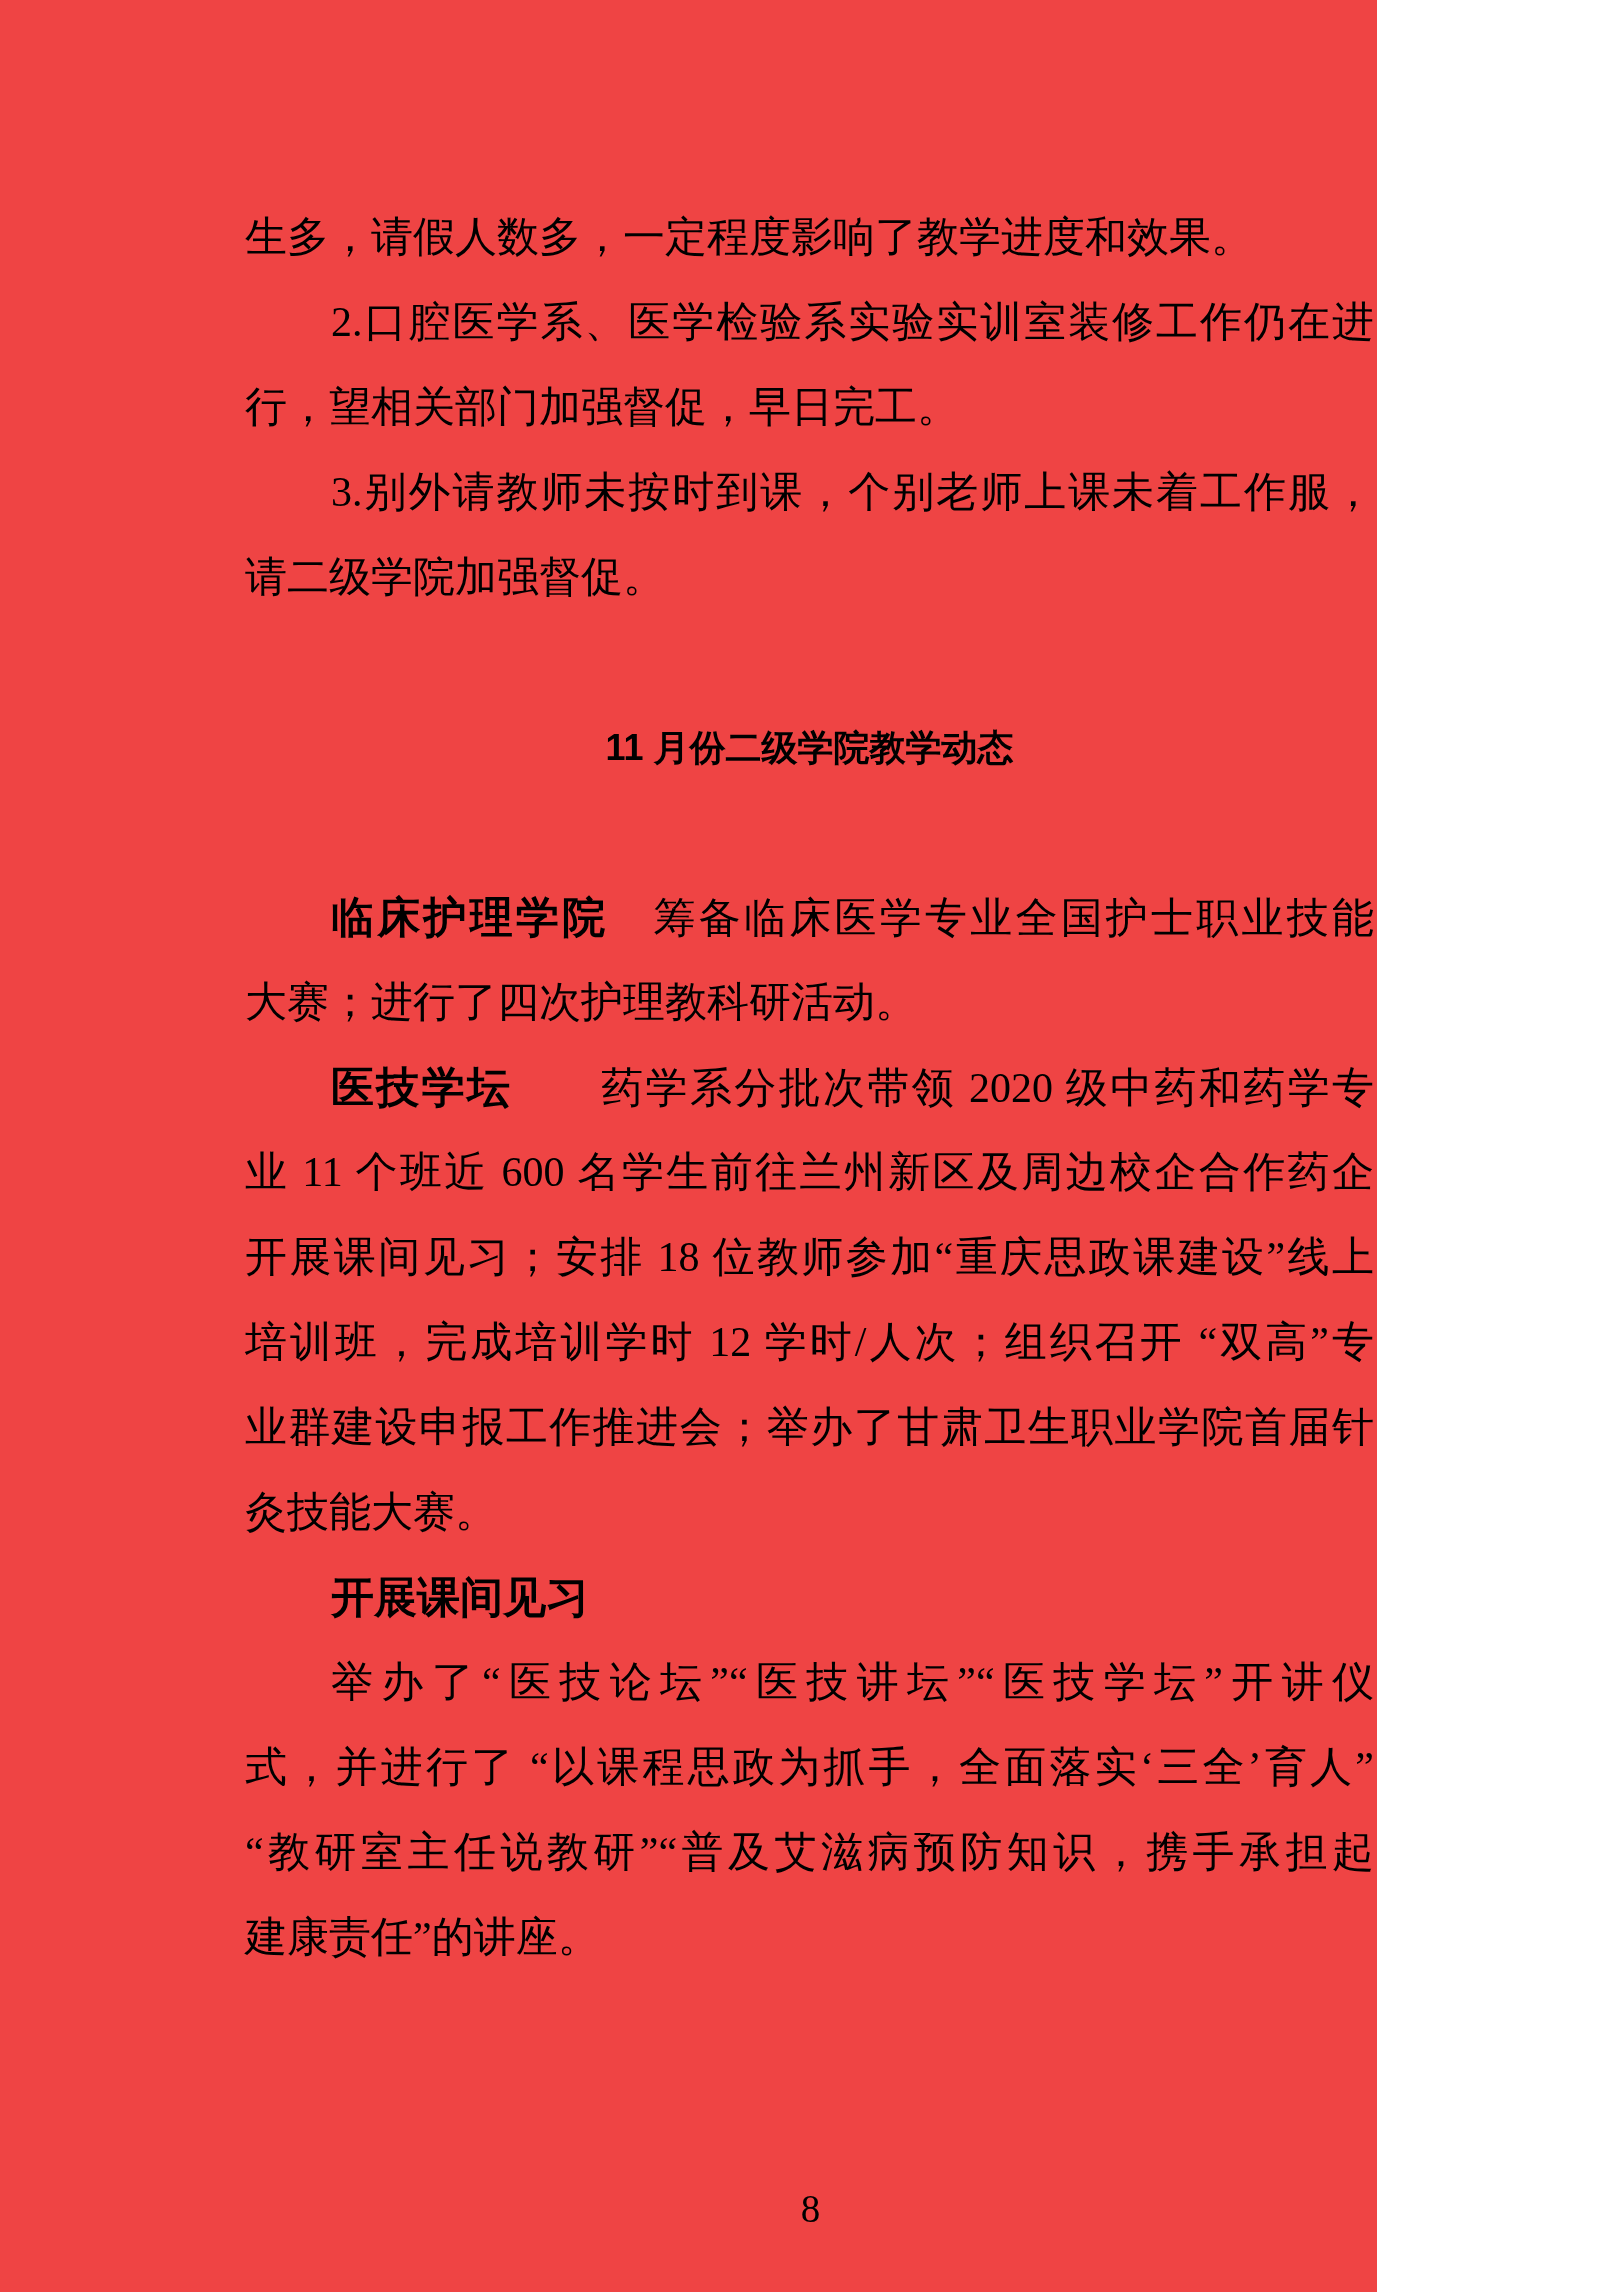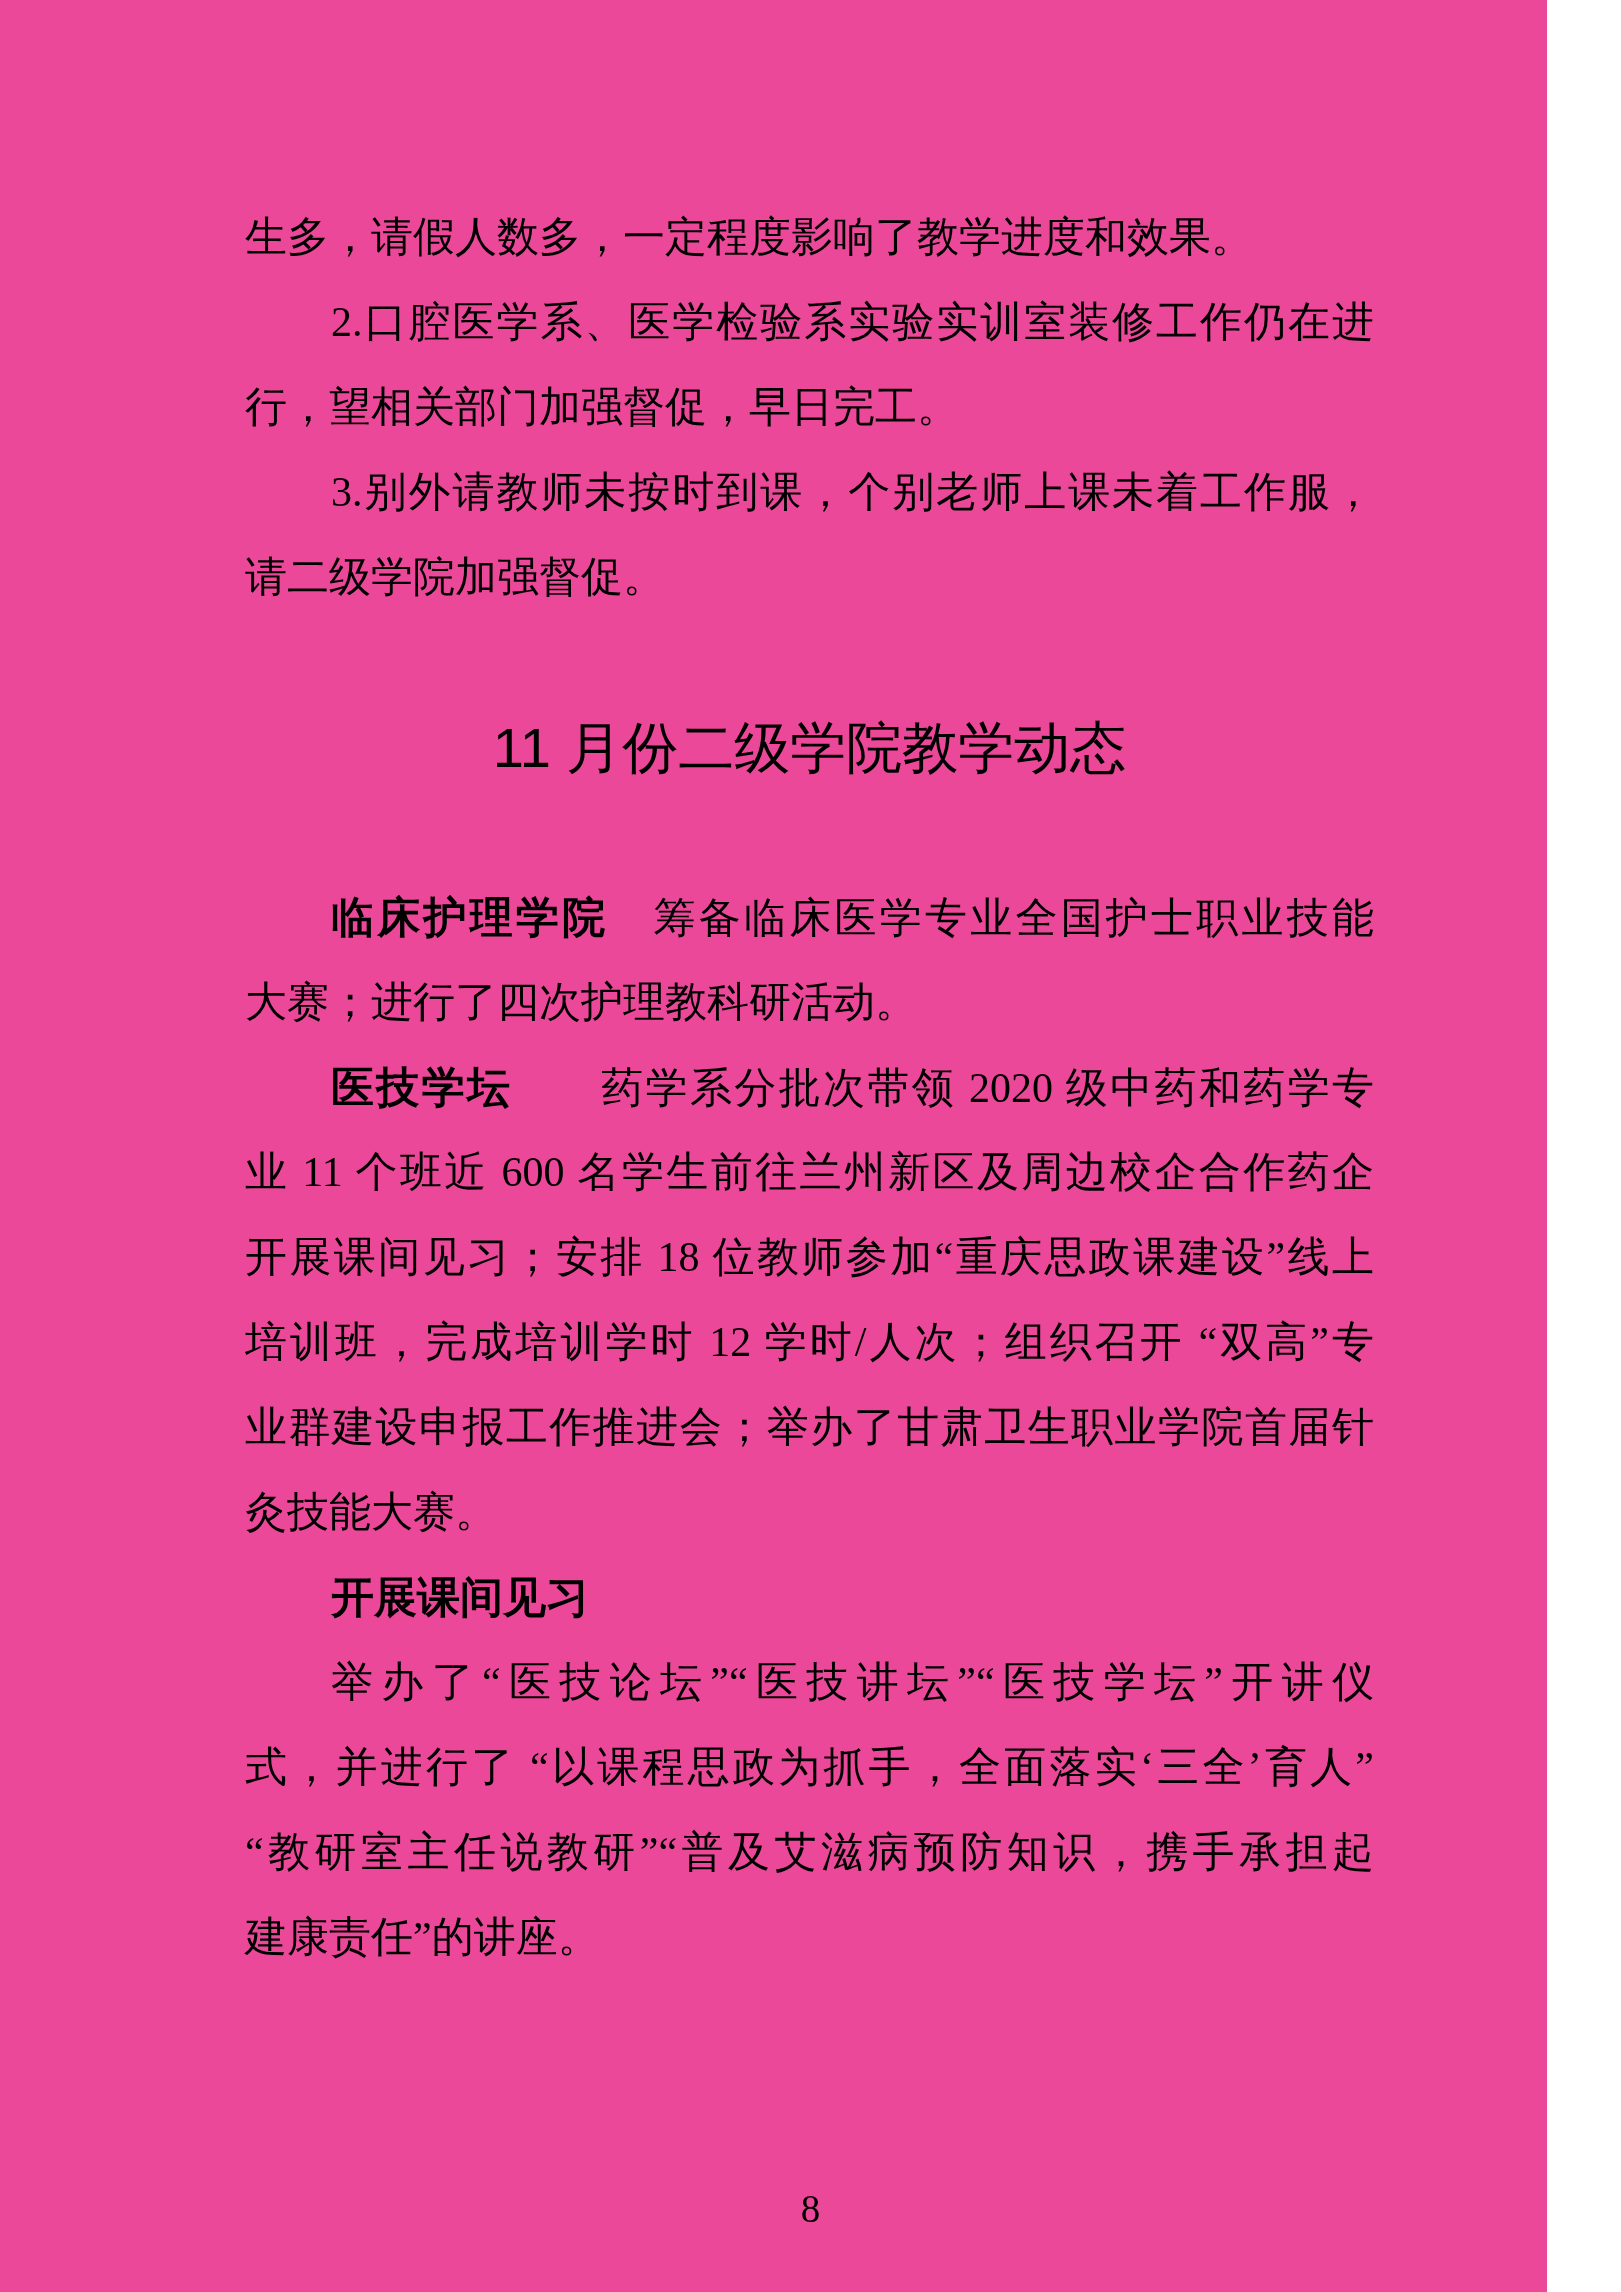--- a/index.html
+++ b/index.html
@@ -3,40 +3,40 @@
 <meta charset="utf-8">
 <style>
   html, body { margin: 0; padding: 0; }
   body {
     width: 1621px; height: 2293px;
     background: #ffffff;
     font-family: "Liberation Serif", "DejaVu Serif", serif;
   }
   .page {
     position: absolute; left: 0; top: 0;
-    width: 1547px; height: 2293px;
-    background: #ec4899; overflow: hidden;
+    width: 1377px; height: 2293px;
+    background: #ef4444; overflow: hidden;
   }
   .content {
     position: absolute;
     left: 245px; top: 195px; width: 1129px;
   }
   .line {
     height: 85px; line-height: 85px;
     font-size: 42px; color: #000000;
     white-space: nowrap;
     letter-spacing: 0;
   }
   .line.indent { text-indent: 86px; }
   .line.fill { text-align: justify; text-align-last: justify; }
   .line.spacer { height: 85px; }
   .line.heading {
     font-family: "Liberation Sans", "DejaVu Sans", sans-serif;
-    font-weight: 400;
-    font-size: 56px;
+    font-weight: 700;
+    font-size: 36px;
     text-align: left; text-align-last: center;
     text-indent: 0;
   }
   .lead {
     font-family: "Liberation Sans", "DejaVu Sans", sans-serif;
     font-weight: 700;
     font-size: 43px;
   }
   .footer {
     position: absolute; left: 0; top: 2182px; width: 1621px;

